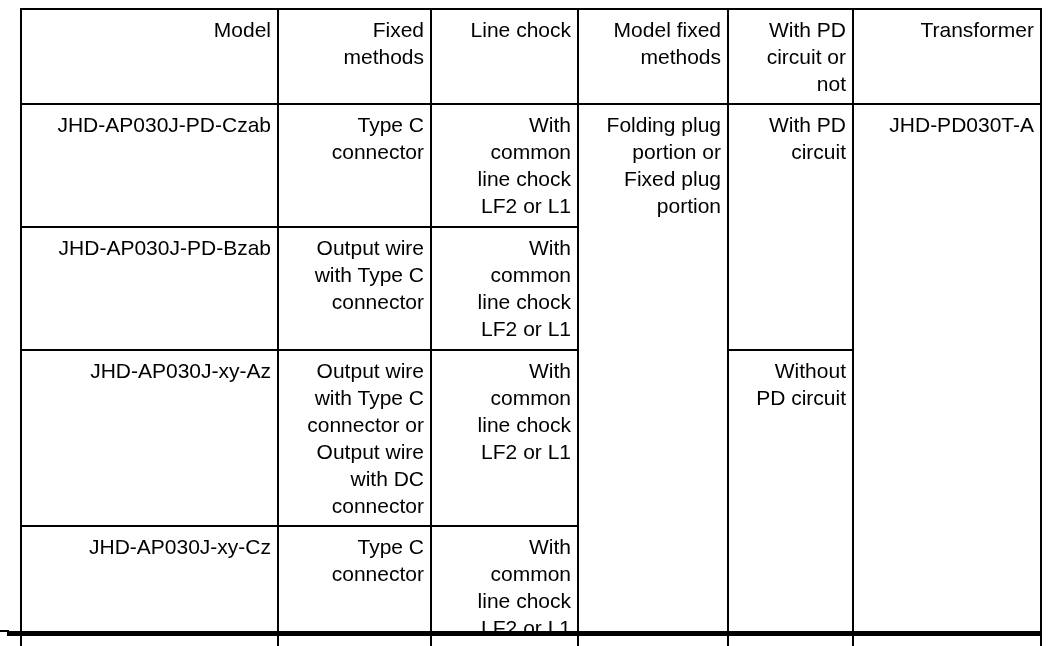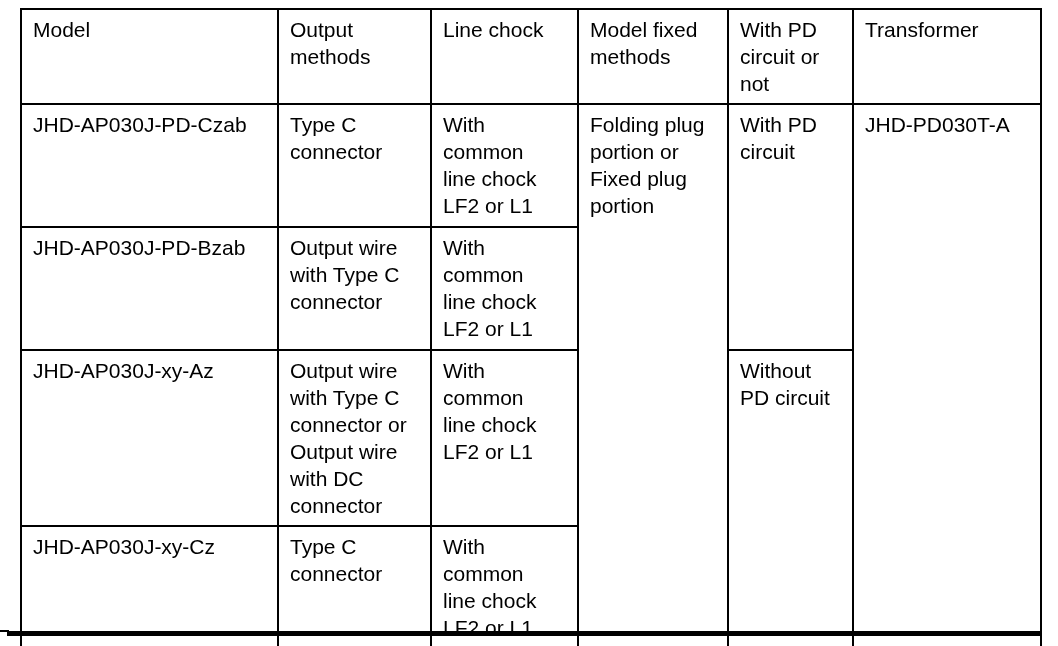--- a/index.html
+++ b/index.html
@@ -33,20 +33,21 @@
   }
   table.spec td {
     border: 2px solid #000000;
     vertical-align: top;
     padding: 6px 6px 6px 11px;
     font-size: 21px;
     line-height: 27px;
     white-space: pre-line;
     overflow: hidden;
     letter-spacing: 0;
+    text-align: right;
   }
   
   .bottom-rule {
     position: absolute;
     left: 7px;
     top: 631px;
     width: 1033px;
     height: 5px;
     background: #000000;
   }
@@ -70,21 +71,21 @@
       <col style="width:153px">
       <col style="width:147px">
       <col style="width:150px">
       <col style="width:125px">
       <col style="width:188px">
     </colgroup>
 
     <tbody>
         <tr style="height:89px">
       <td>Model</td>
-      <td>Output
+      <td>Fixed
 methods</td>
       <td>Line chock</td>
       <td>Model fixed
 methods</td>
       <td>With PD
 circuit or
 not</td>
       <td>Transformer</td>
     </tr>
 

